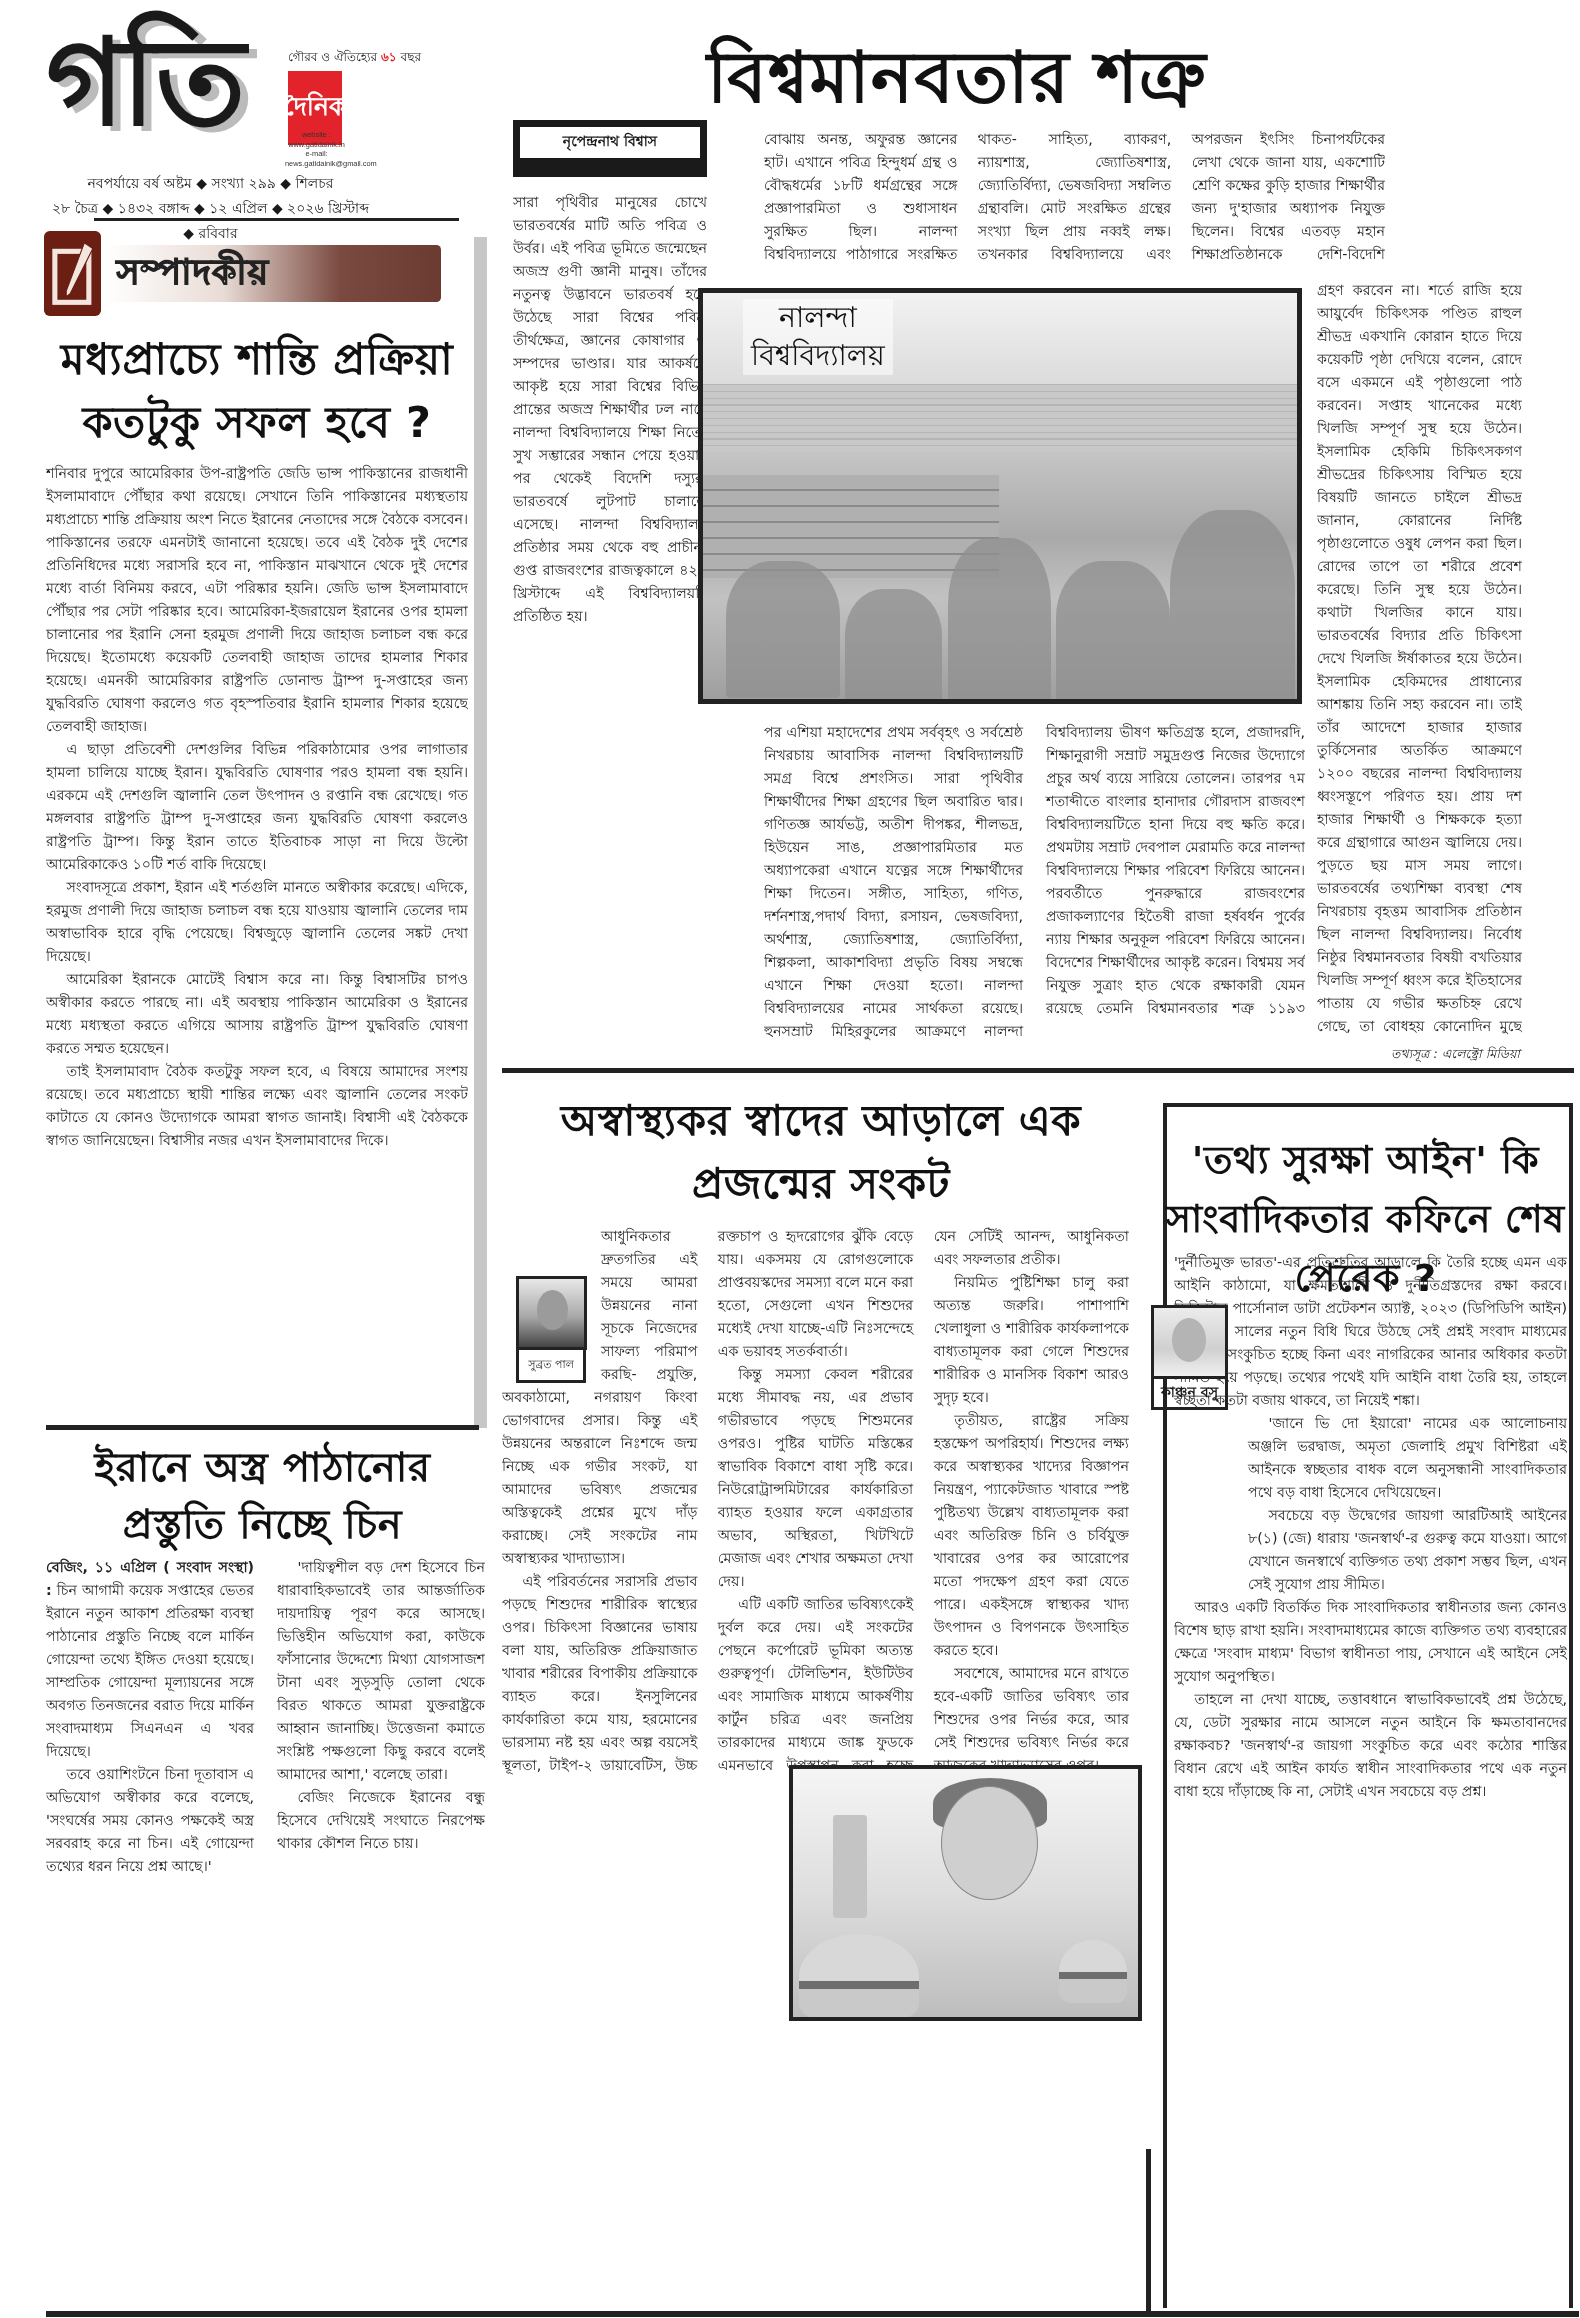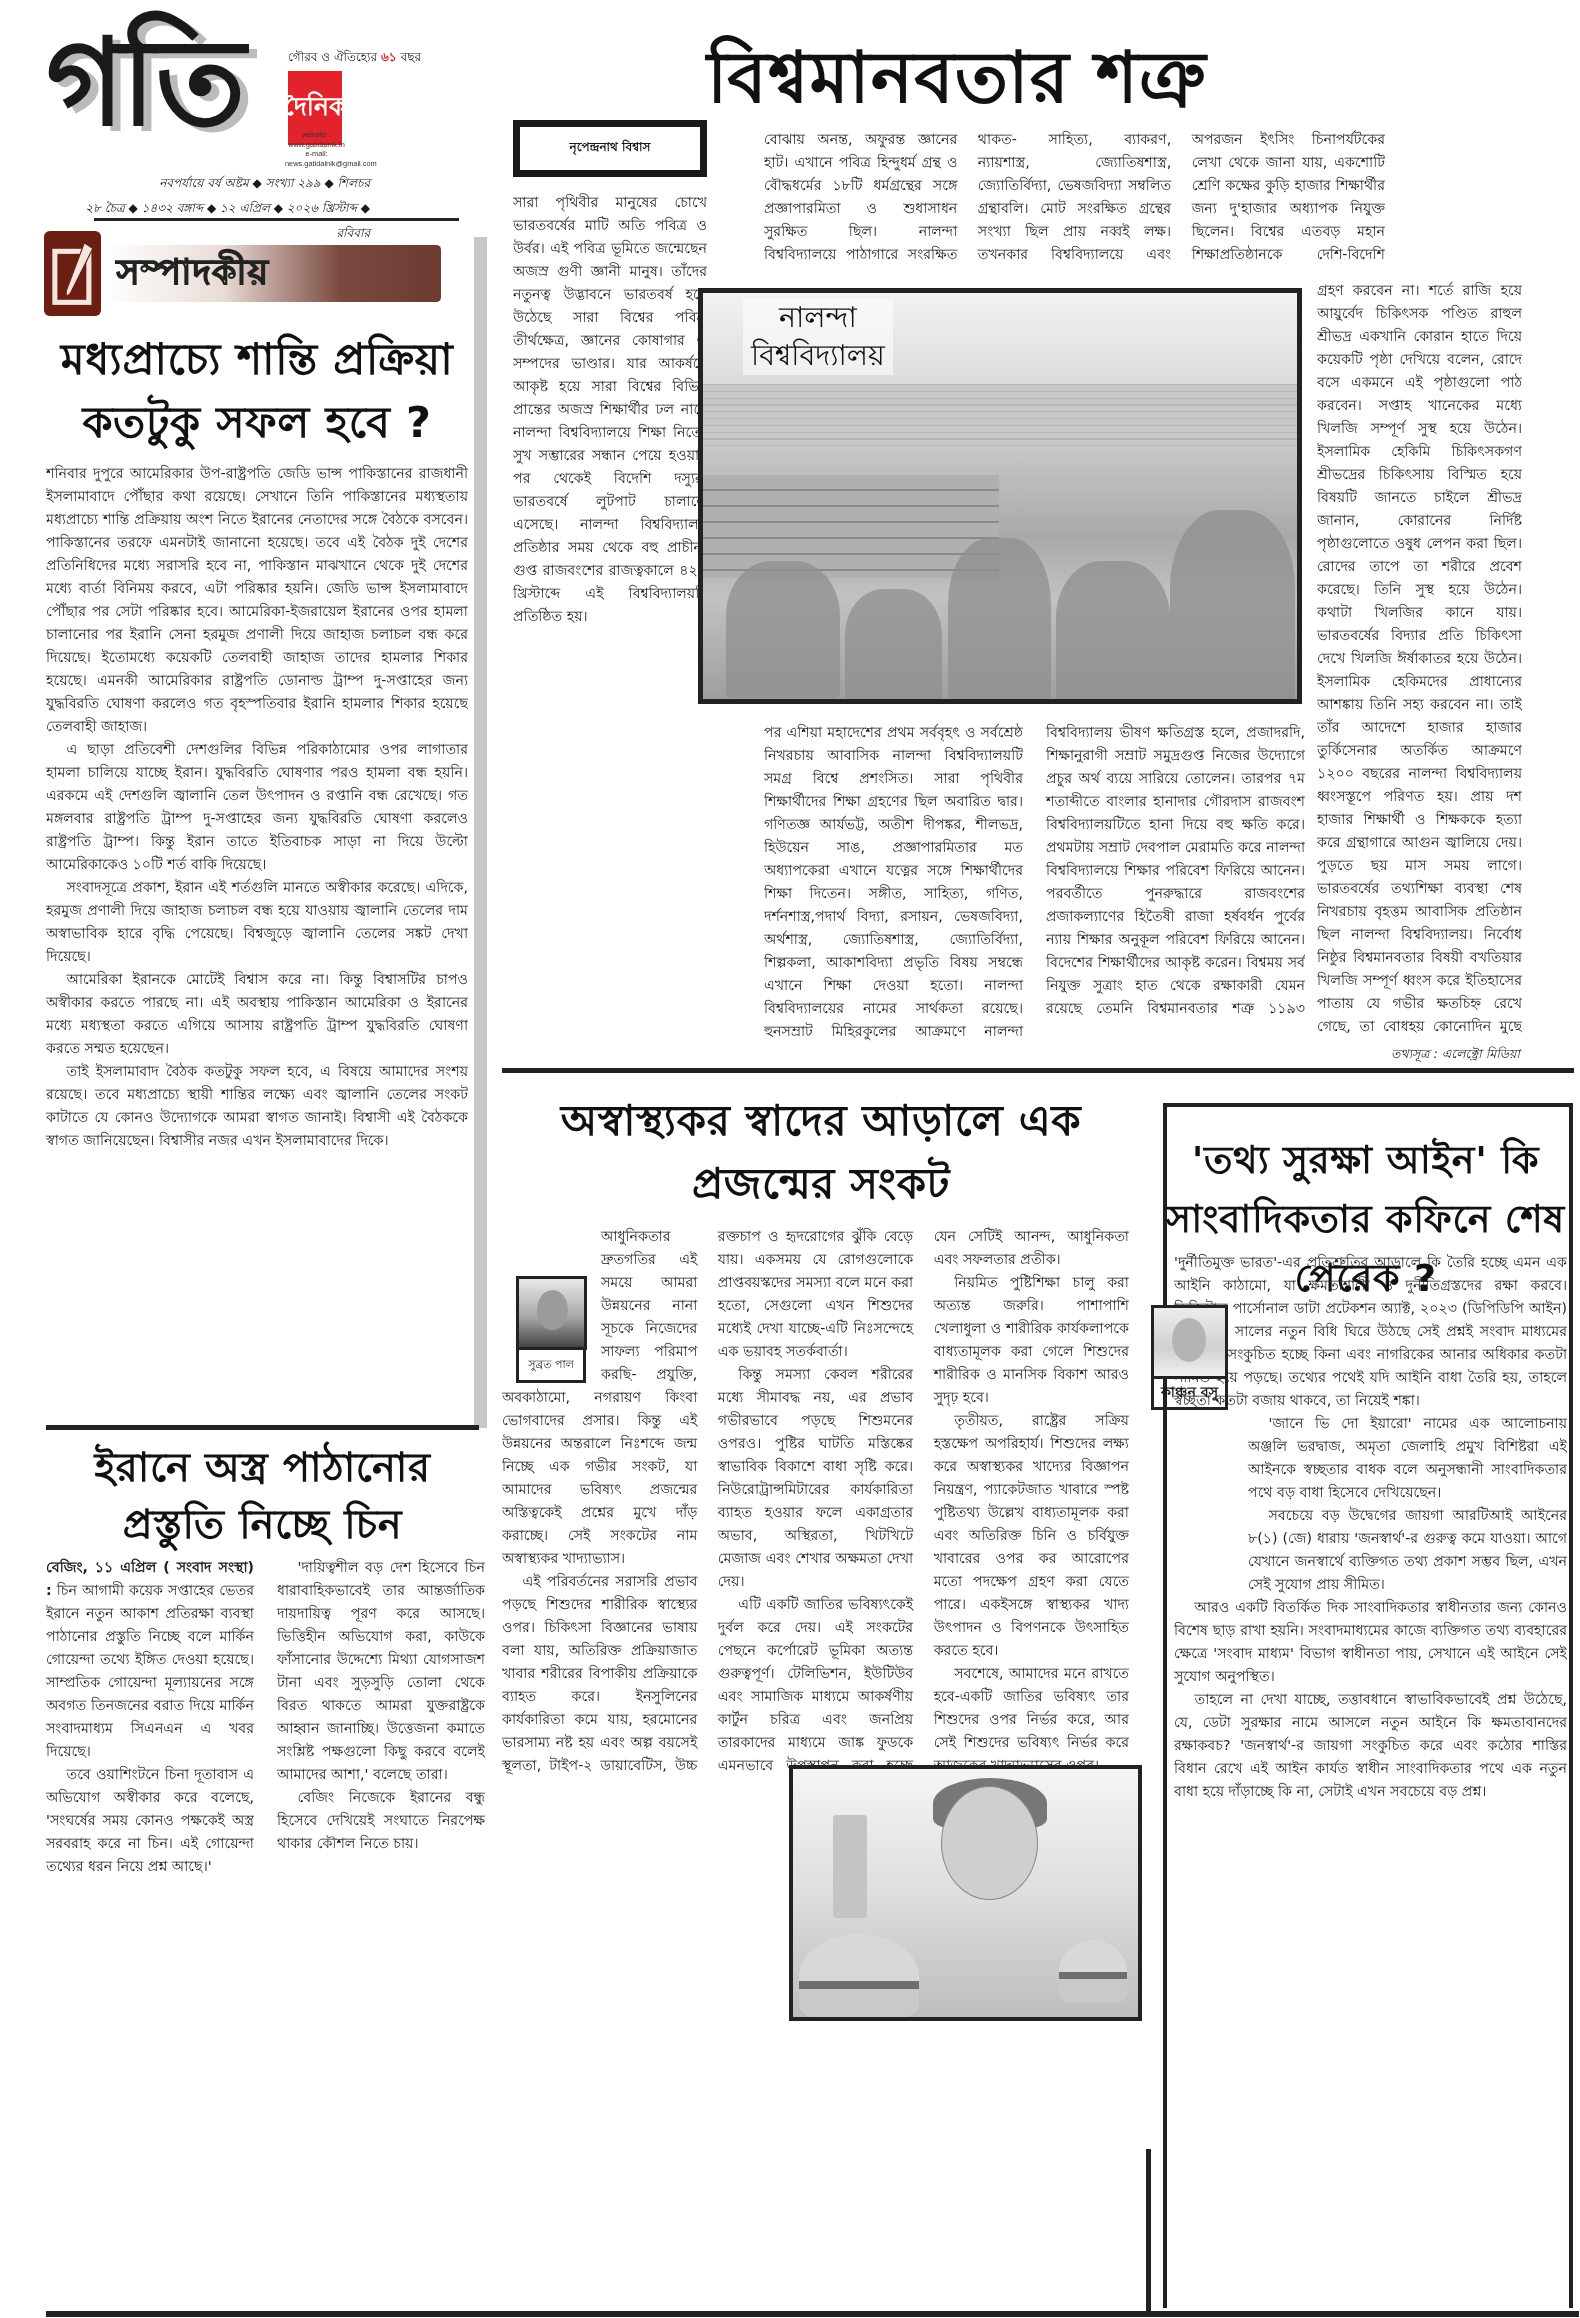--- a/index.html
+++ b/index.html
@@ -12,21 +12,21 @@
   .rule { position: absolute; background: #222; }
   .headline { font-family: "DejaVu Sans", sans-serif; font-weight: bold; color: #111; text-align: center; letter-spacing: 0.6px; }
 
   
   .logo { left: 46px; top: 23px; width: 256px; height: 125px; }
   .logo-text { font-family: "DejaVu Sans", sans-serif; font-size: 120px; font-weight: bold; line-height: 120px; color: #1a1a1a; text-shadow: 8px 4.6px 0 #bbb; letter-spacing: -3.4px; }
   .tagline { left: 288px; top: 48px; font-family: "DejaVu Sans", sans-serif; font-size: 12px; color: #222; white-space: nowrap; }
   .tagline .num { color: #e3232b; font-weight: bold; font-size: 12px; text-align: center; }
   .dainik { left: 288px; top: 71px; width: 54px; height: 74px; background: #e3232b; color: #fff; font-family: "DejaVu Sans", sans-serif; font-size: 25px; font-weight: bold; display: flex; align-items: center; justify-content: center; }
   .web { left: 285px; top: 130px; font-family: "Liberation Sans", sans-serif; font-size: 7.4px; line-height: 9.7px; color: #333; text-align: center; width: 63px; }
-  .issue-line { left: 51px; top: 171px; width: 319px; text-align: right; font-family: "DejaVu Sans", sans-serif; font-size: 12px; line-height: 25px; font-style: italic; }
+  .issue-line { left: 51px; top: 171px; width: 319px; text-align: center; font-family: "DejaVu Sans", sans-serif; font-size: 14px; line-height: 25px; }
   .date-underline { left: 94px; top: 218px; width: 365px; height: 3.4px; background: #222; }
 
   
   .main-title { left: 707px; top: 23px; font-family: "DejaVu Sans", sans-serif; font-size: 71px; font-weight: bold; color: #111; white-space: nowrap; letter-spacing: 1.1px; }
 
   
   .ed-icon { left: 44px; top: 231px; width: 57px; height: 85px; background: #6b1e12; border-radius: 5.7px; display: flex; align-items: center; justify-content: center; }
   .ed-banner { left: 105px; top: 245px; width: 336px; height: 57px; background: linear-gradient(90deg, #fff 0%, #e9dcd6 35%, #7a4a40 70%, #6b3a31 100%); border-radius: 4.6px; display: flex; align-items: flex-start; padding-left: 11.4px; }
   .ed-banner span { font-family: "DejaVu Sans", sans-serif; font-size: 35px; font-weight: bold; color: #fff; -webkit-text-stroke: 1.1px #222; letter-spacing: 1.1px; }
   .side-bar-gray { left: 474px; top: 237px; width: 12.5px; height: 1191px; background: #c7c7c7; }
@@ -34,21 +34,21 @@
   .ed-body { left: 46px; top: 462px; width: 422px; height: 952px; overflow: hidden; }
 
   
   .iran-rule { left: 46px; top: 1425px; width: 433px; height: 4.6px; }
   .iran-headline { left: 46px; top: 1439px; width: 433px; font-size: 40px; line-height: 57px; }
   .iran-body { left: 46px; top: 1556px; width: 439px; height: 741px; overflow: hidden; }
   .dateline { font-weight: bold; }
 
   
   .byline-box { left: 513px; top: 120px; width: 194px; height: 57px; background: #1a1a1a; padding: 6.8px; }
-  .byline-box .inner { background: #fff; width: 100%; height: 43px; display: flex; align-items: center; justify-content: center; font-family: "DejaVu Sans", sans-serif; font-size: 12px; font-weight: bold; }
+  .byline-box .inner { background: #fff; width: 100%; height: 31px; display: flex; align-items: center; justify-content: center; font-family: "DejaVu Sans", sans-serif; font-size: 14px; font-weight: bold; }
   .nal-col1 { left: 513px; top: 191px; width: 194px; height: 855px; overflow: hidden; }
   .nal-top { left: 764px; top: 128px; width: 621px; height: 142px; overflow: hidden; }
   .nal-right { left: 1317px; top: 279px; width: 205px; height: 764px; overflow: hidden; }
   .nal-photo { left: 698px; top: 288px; width: 604px; height: 416px; border: 5.7px solid #222; background:
       linear-gradient(180deg, #f2f2f2 0%, #d9d9d9 25%, #bdbdbd 45%, #a9a9a9 60%, #c2c2c2 75%, #9f9f9f 100%); overflow: hidden; }
   .nal-photo .stupa { position: absolute; background: #8f8f8f; border-radius: 40% 40% 4.6px 4.6px; opacity: 0.75; }
   .nal-photo .wall { position: absolute; left: 0; right: 0; top: 91px; height: 68px; background: repeating-linear-gradient(0deg, #c8c8c8 0 5.7px, #b5b5b5 5.7px 6.8px); }
   .nal-photo .steps { position: absolute; left: 0; top: 182px; width: 296px; height: 103px; background: repeating-linear-gradient(180deg, #b0b0b0 0 13.7px, #8a8a8a 13.7px 16px); }
   .nal-caption { position: absolute; left: 40px; top: 5.7px; font-family: "DejaVu Sans", sans-serif; font-size: 28.5px; line-height: 38px; text-align: center; color: #111; background: rgba(255,255,255,0.55); padding: 0 8px; }
   .nal-bottom { left: 764px; top: 721px; width: 541px; height: 325px; overflow: hidden; }

